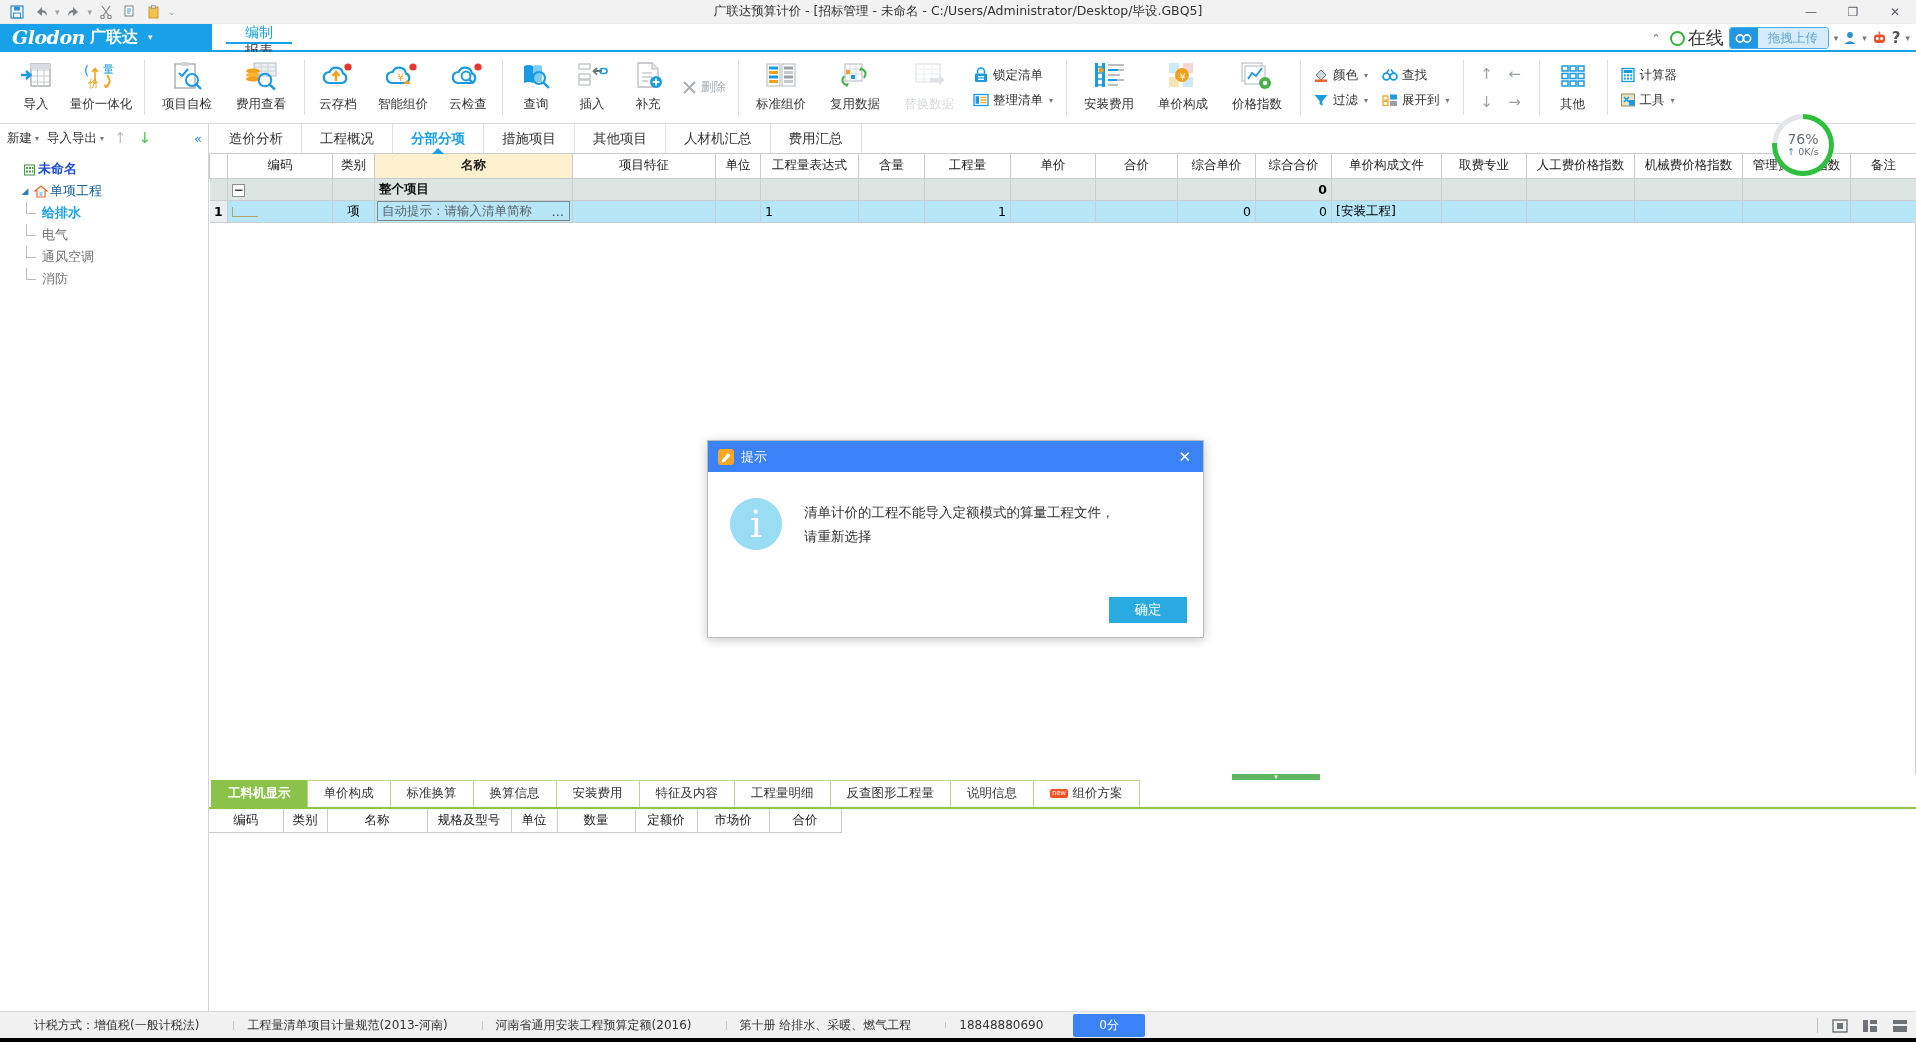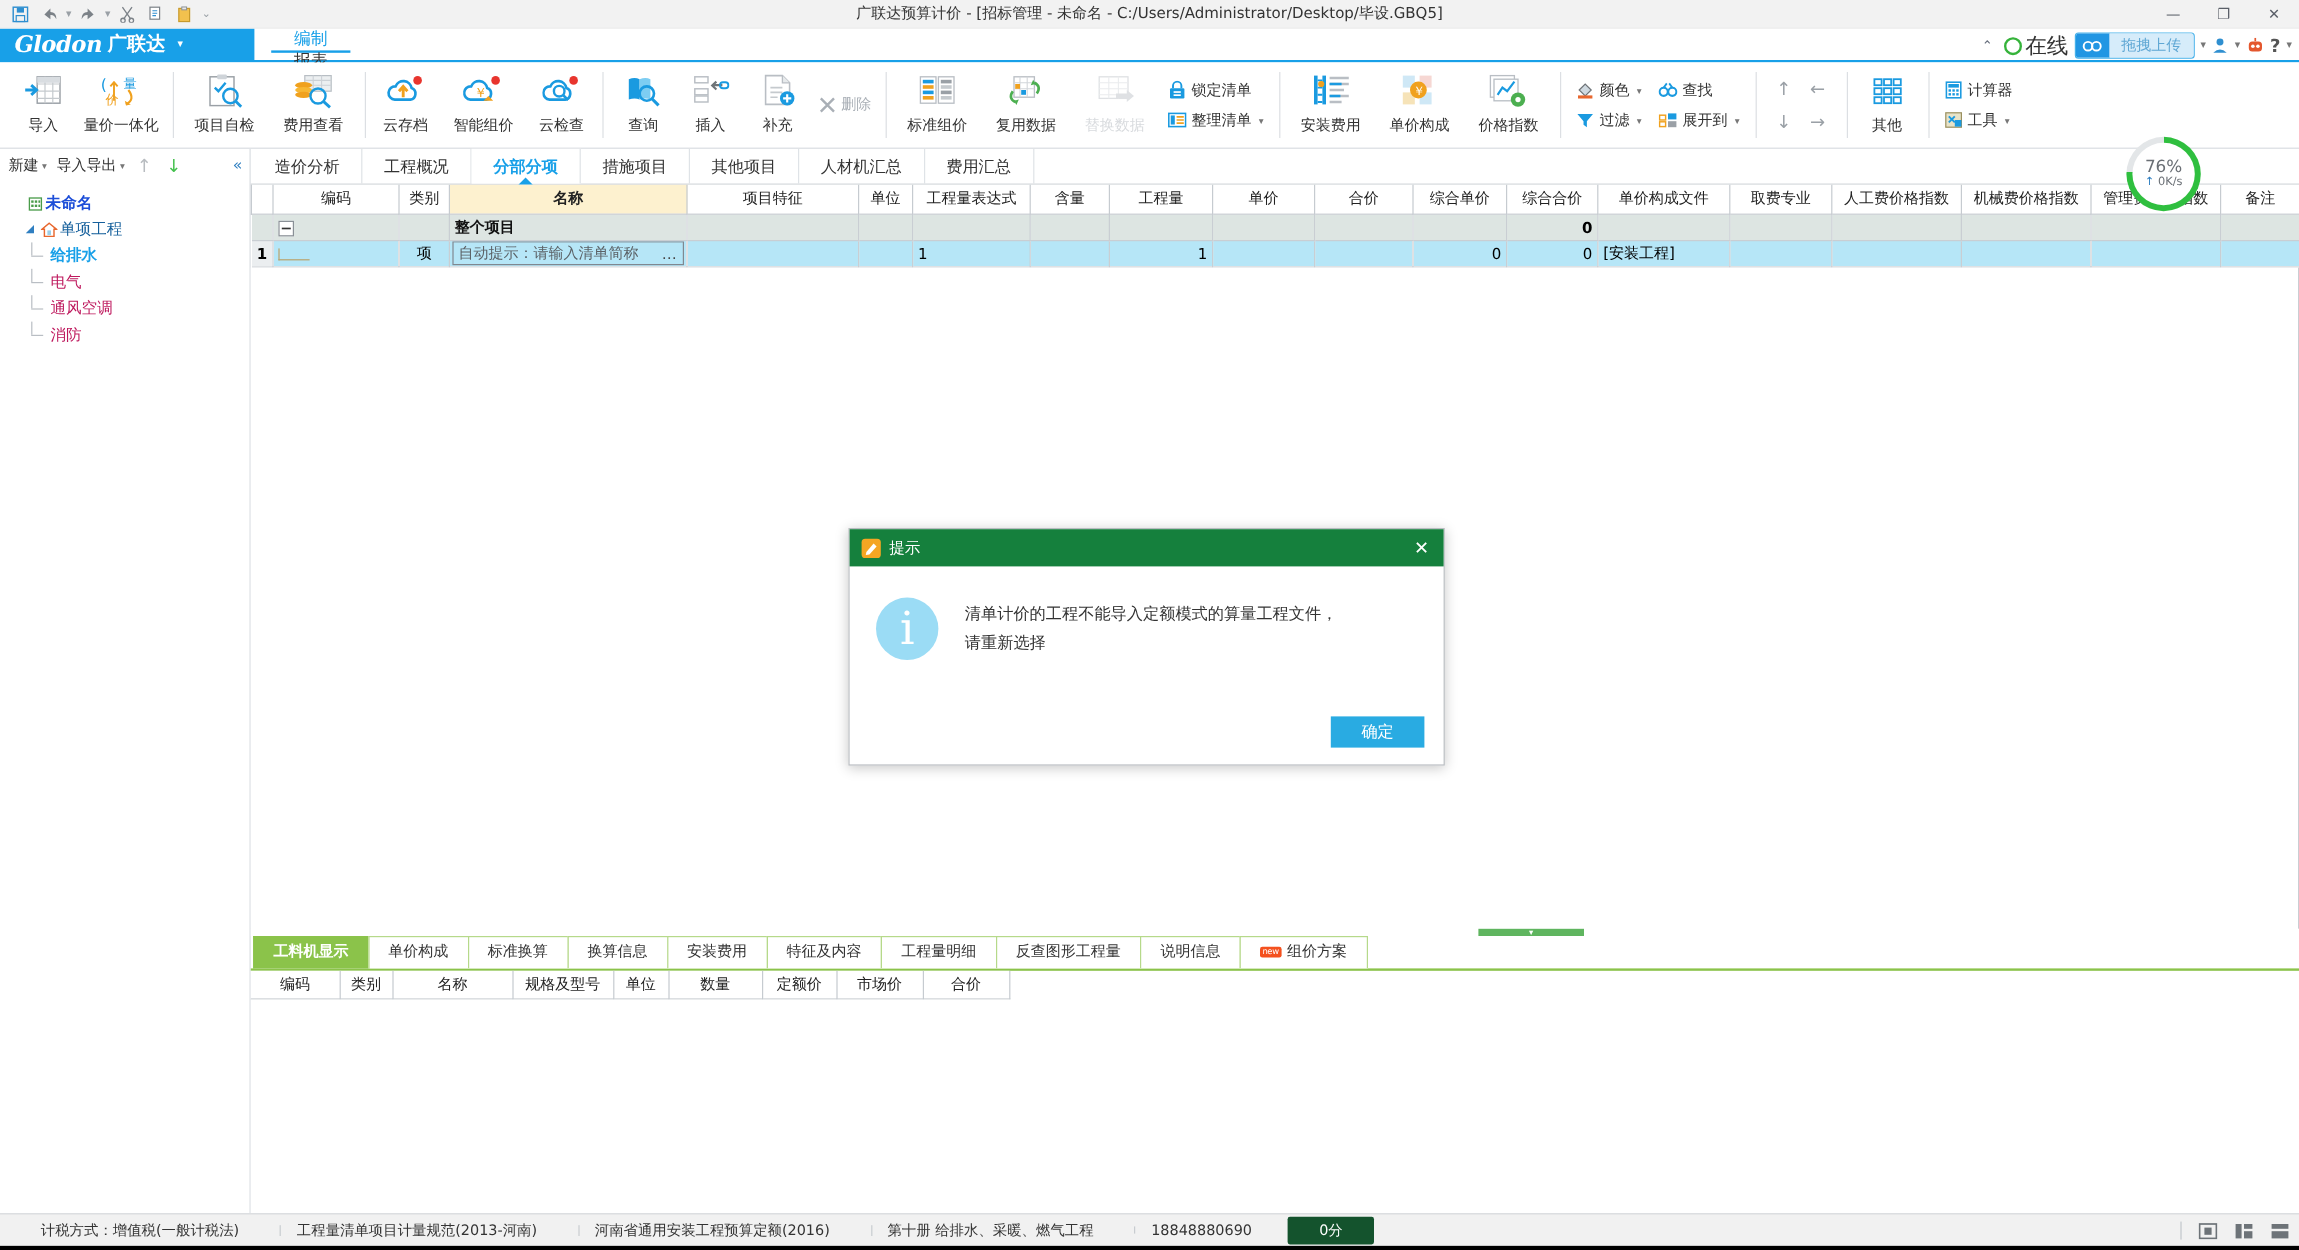--- a/index.html
+++ b/index.html
@@ -137,21 +137,21 @@
   .st-up { color: #b8bcc0; }
   .st-down { color: #46c14f; }
   .collapse-btn {
     position: absolute; right: 2px; top: 3px; width: 16px; height: 22px; display: flex;
     align-items: center; justify-content: center; color: #2f7fc1; font-size: 13px; cursor: pointer;
   }
   .tree { padding: 6px 0 0 0; font-size: 13px; }
   .tnode { display: flex; align-items: center; height: 22px; padding-left: 6px; cursor: pointer; white-space: nowrap; }
   .t-root { font-weight: bold; color: #1d4ed8; }
   .t-l1 { padding-left: 18px; color: #16609c; }
-  .t-l2 { padding-left: 42px; color: #be185d; }
+  .t-l2 { padding-left: 42px; color: #737373; }
   .t-l2.sel { color: #18a0e8; font-weight: bold; }
   .tw { width: 14px; display: inline-flex; justify-content: center; color: #2f7fc1; font-size: 9px; }
   .tico { width: 18px; display: inline-flex; justify-content: center; font-size: 13px; }
   .t-branch { position: relative; }
   .t-branch::before {
     content:""; position:absolute; left: 26px; top: 0; bottom: 50%; width: 1px; background: #b9bec4;
   }
   .t-branch::after {
     content:""; position:absolute; left: 26px; top: 50%; width: 10px; height: 1px; background: #b9bec4;
   }
@@ -225,35 +225,35 @@
   }
   .bbody { height: 178px; background: #fff; }
 
   
   .statusbar {
     height: 27px; flex: 0 0 27px; background: #f1f1f1; border-top: 1px solid #d6d9dc;
     display: flex; align-items: center; font-size: 12px; color: #333; position: relative;
   }
   .sb-item { padding: 0 14px; position: relative; white-space: nowrap; margin-left: 20px; }
   .sb-item + .sb-item::before { content:""; position:absolute; left:0; top: 4px; bottom: 4px; width:1px; background:#c8ccd0; }
-  .sb-score { background: #14532d; color: #fff; padding: 3px 26px; border-radius: 2px; margin-left: 16px; cursor: pointer; }
+  .sb-score { background: #3b82f6; color: #fff; padding: 3px 26px; border-radius: 2px; margin-left: 16px; cursor: pointer; }
   .sb-right { position:absolute; right: 8px; top:0; height: 27px; display:flex; align-items:center; gap: 14px; }
   .sb-vsep { width: 1px; height: 15px; background: #c0c5ca; }
   .sb-ico { color: #6d7378; cursor: pointer; display:flex; align-items:center; }
   .blackstrip { height: 4px; background: #000; flex: 0 0 4px;}
 
   
   .modal-layer { position: absolute; inset: 0; z-index: 100; pointer-events: none; }
   .modal {
     position: absolute; left: 707px; top: 440px; width: 497px; height: 198px;
     background: #fff; border: 1px solid #b9bdc1; box-shadow: 0 2px 10px rgba(0,0,0,.22);
     pointer-events: auto; display: flex; flex-direction: column;
   }
   .modal-title {
-    height: 31px; background: #15803d; display: flex; align-items: center; padding: 0 10px; color: #fff; gap: 7px;
+    height: 31px; background: #3b82f6; display: flex; align-items: center; padding: 0 10px; color: #fff; gap: 7px;
   }
   .mt-ico { width: 16px; height: 16px; background: #f5a623; border-radius: 3px; display:flex; align-items:center; justify-content:center; font-size: 10px; color:#fff;}
   .mt-label { font-size: 13px; }
   .mt-close { margin-left: auto; font-size: 15px; cursor: pointer; font-weight: bold; padding: 0 2px; }
   .modal-body { flex: 1 1 auto; display: flex; padding: 26px 22px 0 22px; gap: 22px; }
   .minfo-ico {
     width: 52px; height: 52px; border-radius: 50%; background: #9bdcf5; flex: 0 0 52px;
     display: flex; align-items: center; justify-content: center; color: #fff;
     font-size: 38px; font-family: "DejaVu Serif", "Liberation Serif", serif; line-height: 1;
   }

